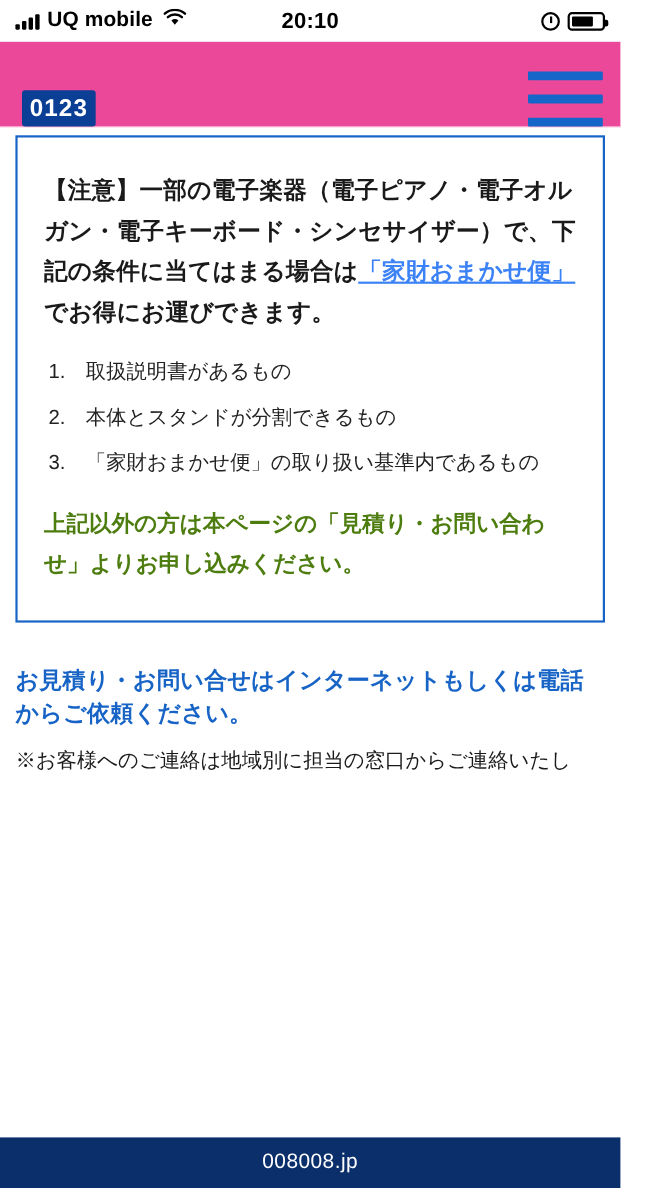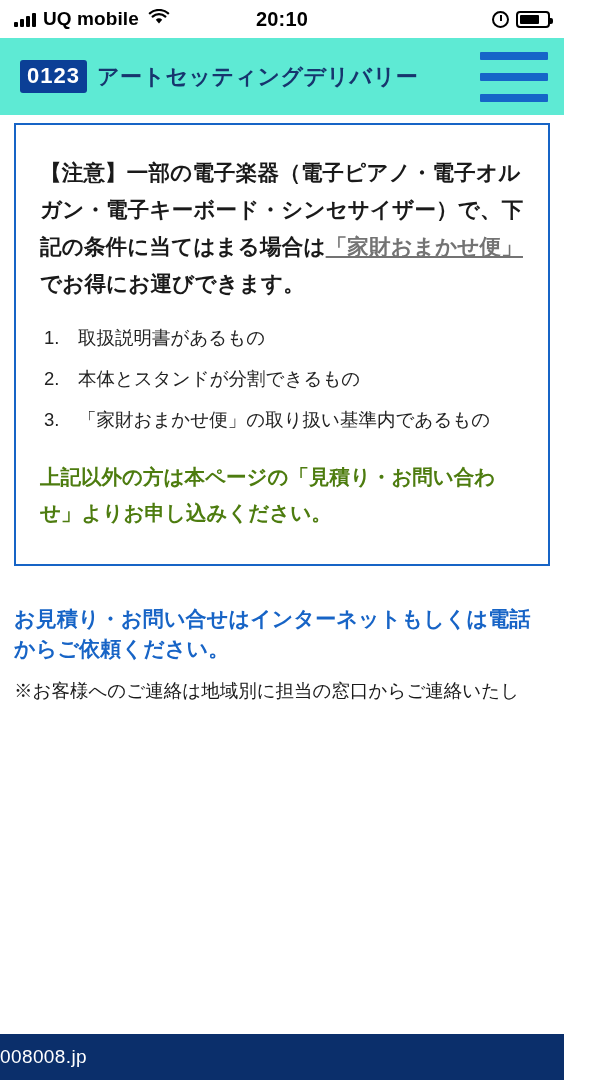--- a/index.html
+++ b/index.html
@@ -65,23 +65,23 @@
   .battery::after {
     content: ""; position: absolute; right: -5px; top: 5px;
     width: 3px; height: 6px; background: #000; border-radius: 0 2px 2px 0;
   }
   .battery i { display: block; height: 100%; width: 72%; background: #000; border-radius: 1px; }
 
   
   .header {
     height: 78px;
     flex: 0 0 78px;
-    background: #5eead4;
-    display: flex;
-    align-items: center;
+    background: #ec4899;
+    display: flex;
+    align-items: flex-end;
     padding: 0 16px 0 20px;
     border-bottom: 1px solid #ffffff;
   }
   .logo-wrap { display: flex; align-items: center; gap: 10px; flex: 1 1 auto; }
   .logo-mark {
     background: #0b3f96;
     color: #ffffff;
     font-family: "Liberation Sans", sans-serif;
     font-weight: bold;
     font-size: 22px;
@@ -119,21 +119,21 @@
     margin-top: 7px;
   }
   .notice-lead {
     font-size: 21.5px;
     font-weight: bold;
     color: #1a1a1a;
     line-height: 1.72;
     letter-spacing: .2px;
   }
   .notice-lead .link {
-    color: #737373;
+    color: #3b82f6;
     text-decoration: underline;
     font-weight: bold;
   }
   .conditions {
     margin: 22px 0 0 4px;
     padding: 0;
     list-style: none;
   }
   .conditions li {
     font-size: 18.5px;
@@ -179,21 +179,21 @@
   .section.second { margin-top: 38px; }
 
   
   .bottom-bar {
     flex: 0 0 46px;
     height: 46px;
     background: #0b2f6b;
     color: #ffffff;
     display: flex;
     align-items: center;
-    justify-content: flex-start;
+    justify-content: center;
     font-size: 19px;
     letter-spacing: .4px;
   }
 </style>
 </head>
 <body>
 
 <div class="screen">
 
   <div class="status-bar">
@@ -218,21 +218,20 @@
       <span class="lock-ring"></span>
       <span class="battery">
           <i></i>
         </span>
     </div>
   </div>
 
   <div class="header">
     <div class="logo-wrap">
       <span class="logo-mark">0123</span>
-      <span class="logo-text">アートセッティングデリバリー</span>
     </div>
     <div class="hamburger">
       <span></span>
         <span></span>
         <span></span>
     </div>
   </div>
 
   <div class="content">
 

